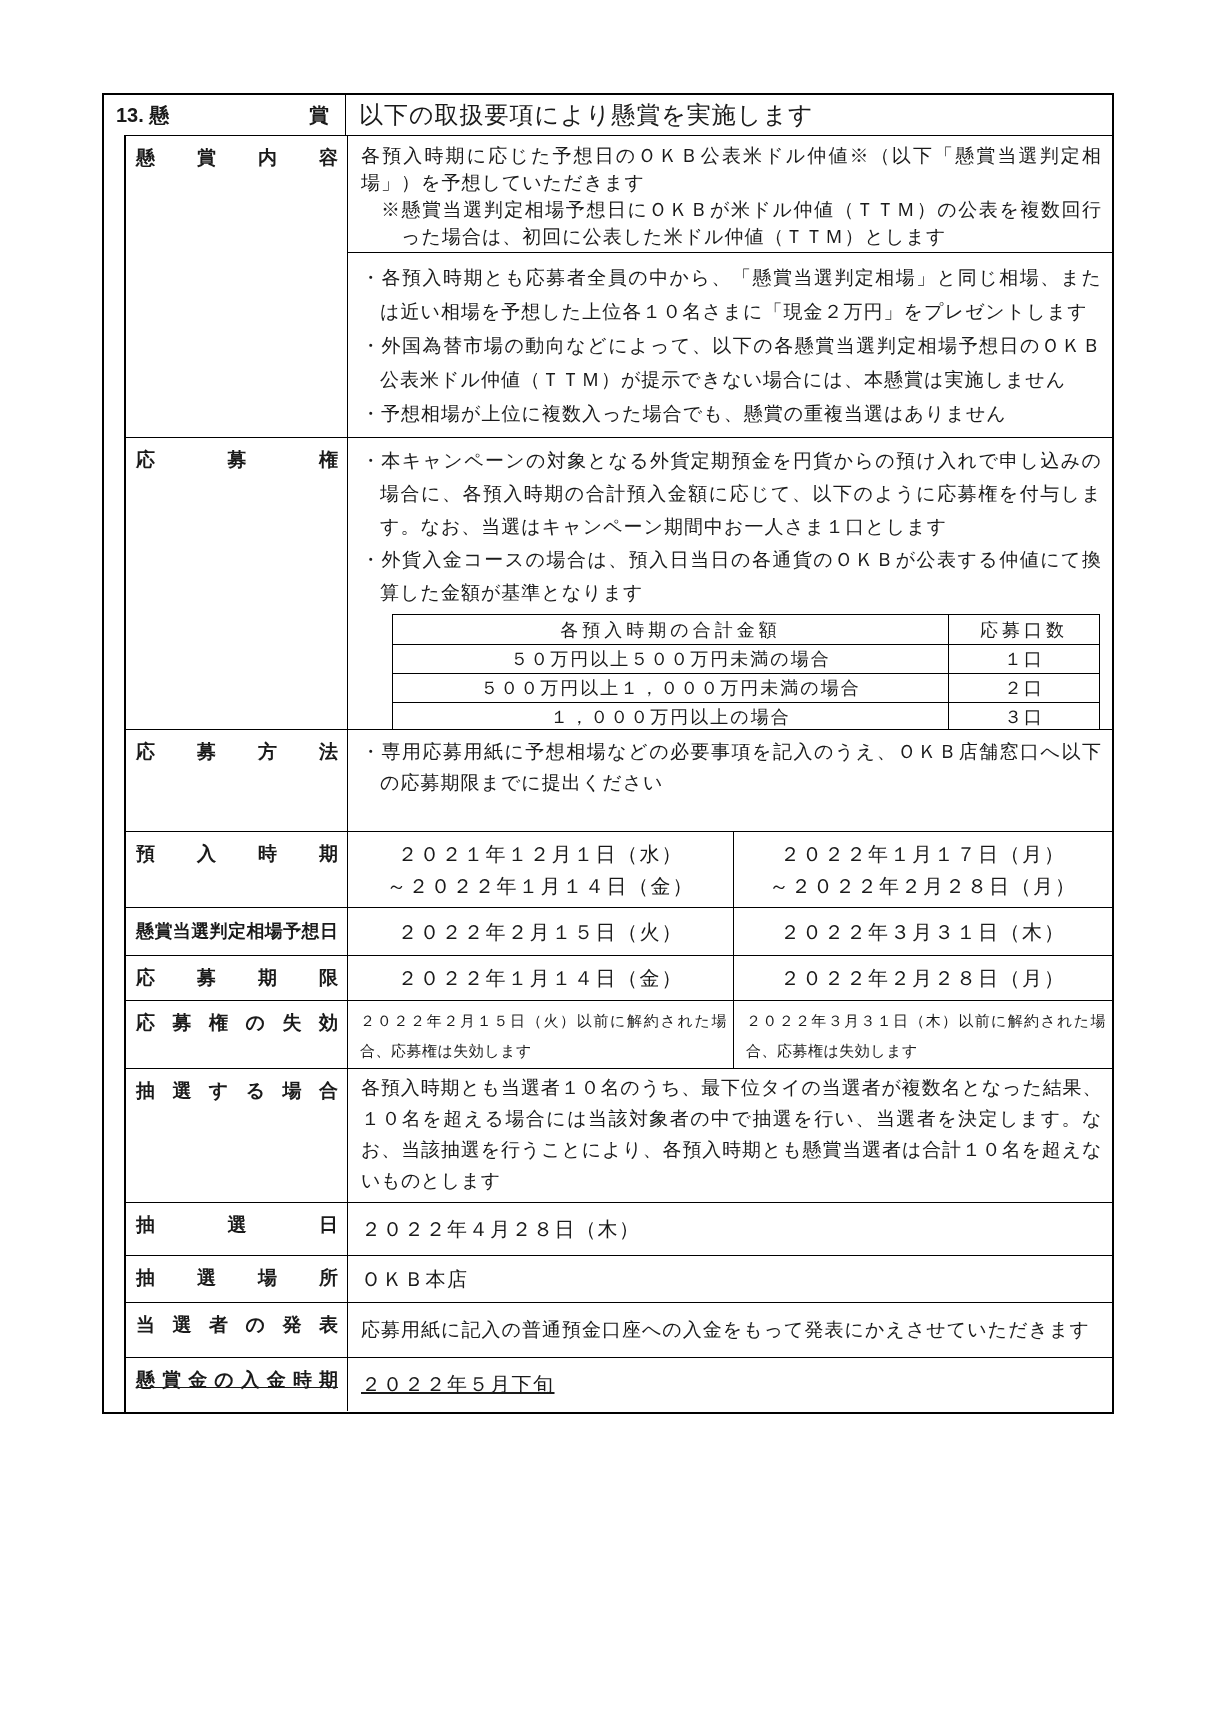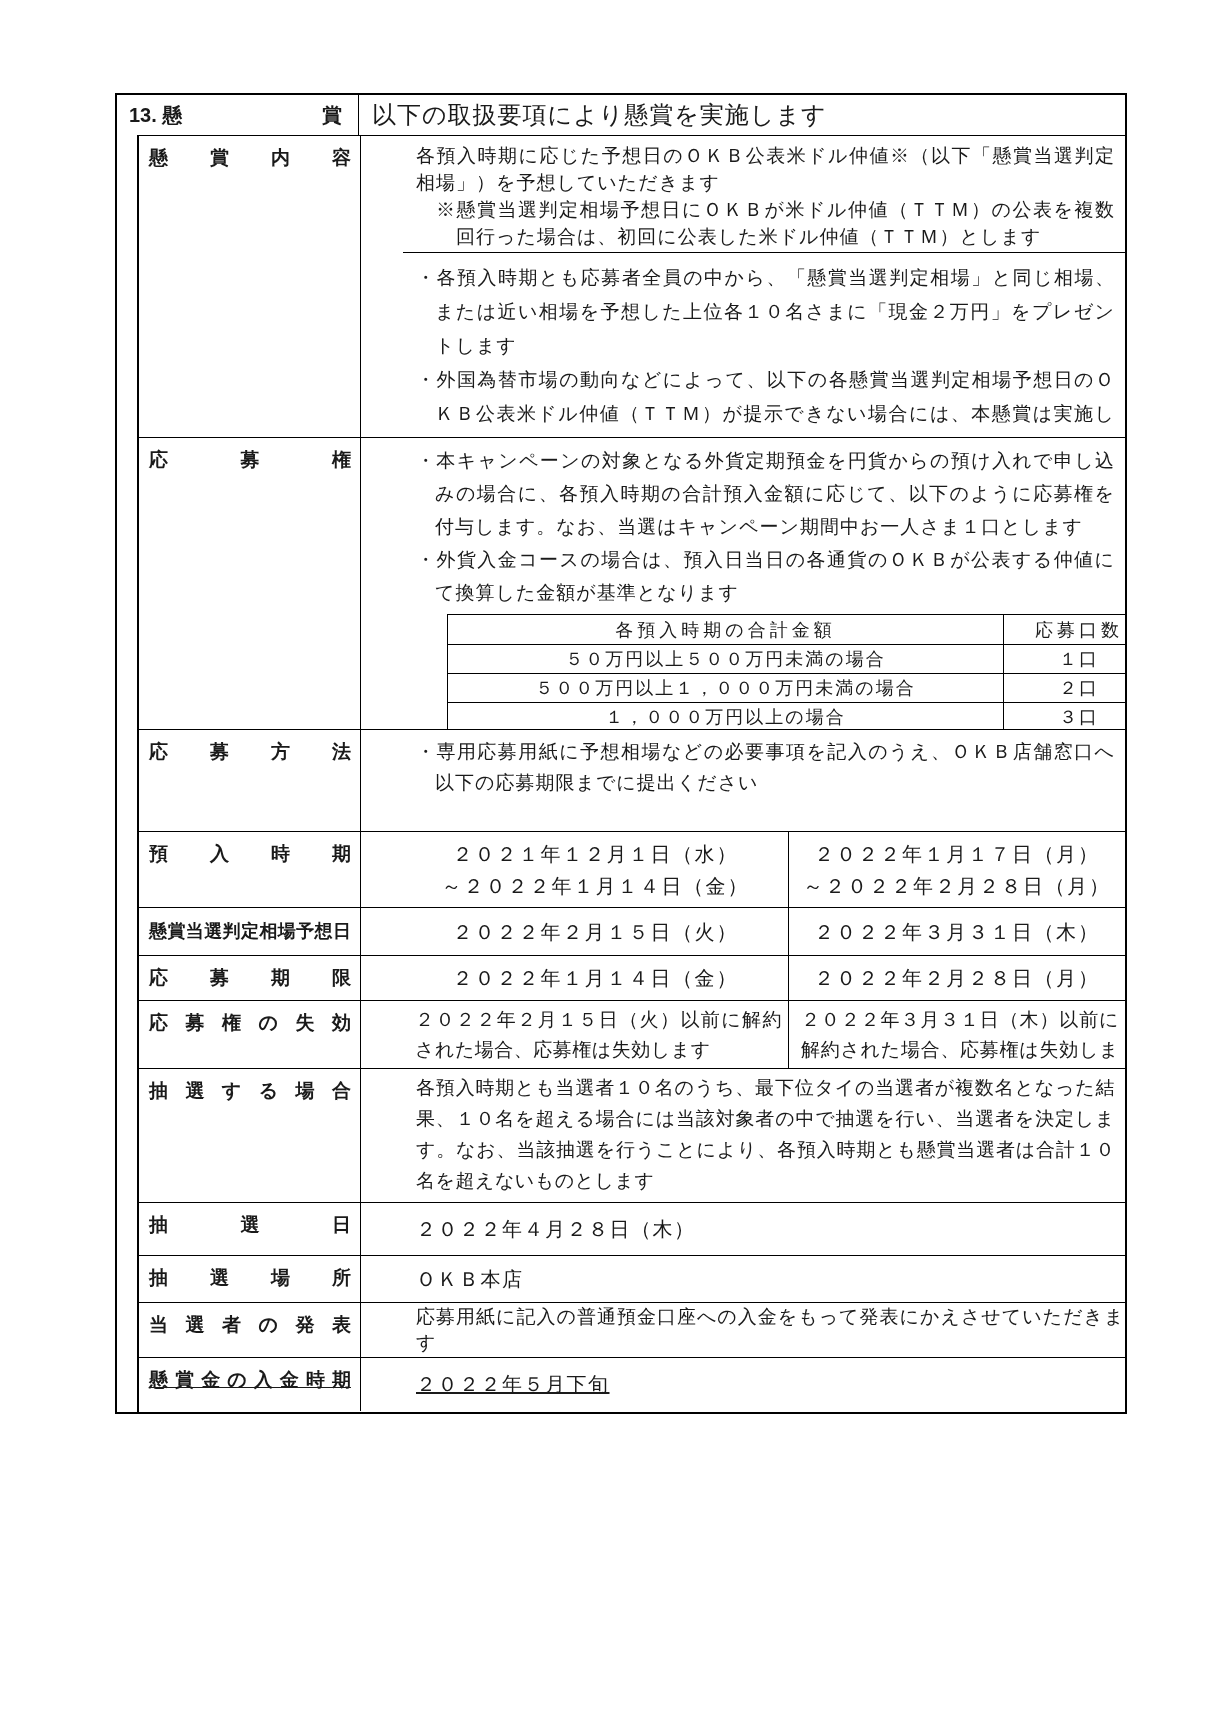--- a/index.html
+++ b/index.html
@@ -3,40 +3,40 @@
 <meta charset="utf-8">
 <style>
   * { margin:0; padding:0; box-sizing:border-box; }
   html,body { background:#ffffff; }
   .page {
     position:relative; width:1208px; height:1711px; background:#fff;
     color:#1a1a1a; overflow:hidden;
     font-family:"Liberation Serif","DejaVu Serif",serif;
   }
   .outer {
-    position:absolute; left:115px; top:93px; width:1012px; height:1321px;
+    position:absolute; left:102px; top:93px; width:1012px; height:1321px;
     border:2px solid #000;
   }
   
   .row1 { display:grid; grid-template-columns:242px 1fr; height:40px; }
   .row1-label {
     border-right:1.5px solid #000;
     display:flex; justify-content:space-between; align-items:center;
     padding:0 16px 0 12px;
     font-family:"Liberation Sans","DejaVu Sans",sans-serif;
     font-weight:bold; font-size:20px;
   }
   .row1-content { display:flex; align-items:center; padding-left:13px;
     font-size:24px; letter-spacing:1px; }
   
   .nested {
     margin-left:20px; width:988px; height:1277px;
     border-left:2px solid #000; border-top:1.5px solid #000;
   }
-  .nrow { display:grid; grid-template-columns:222px 1fr; border-bottom:1.5px solid #000; overflow:hidden;gap:42px; }
+  .nrow { display:grid; grid-template-columns:222px 1fr; border-bottom:1.5px solid #000; overflow:hidden; }
   .nrow.last { border-bottom:none;text-decoration:underline; }
   .nlabel {
     border-right:1.5px solid #000; padding:9px 9px 0 10px;
     font-family:"Liberation Sans","DejaVu Sans",sans-serif;
     font-weight:bold; font-size:19px;
     text-align:justify; text-align-last:justify; overflow:hidden;
   }
   .ncontent { overflow:hidden; }
   .pad { padding:6px 10px 0 13px; }
   .para, .bullet, .note { font-size:19px; letter-spacing:1px; text-align:justify; }
@@ -54,21 +54,21 @@
   .utr { display:grid; grid-template-columns:556px 1fr; border-top:1px solid #000; height:29px; }
   .utr:first-child { border-top:none; }
   .utc { display:flex; align-items:center; justify-content:center; letter-spacing:2px; overflow:hidden; }
   .utc.amount { border-right:1px solid #000; }
   .uhead { letter-spacing:4px; }
   
   .twocol { display:grid; grid-template-columns:385px 1fr; height:100%; }
   .twocol .c2 { border-left:1.5px solid #000; }
   .datecell { display:flex; flex-direction:column; justify-content:center; align-items:center;
     font-size:20px; letter-spacing:2px; line-height:32px; }
-  .textcell { padding:5px 6px 0 12px; font-size:19px; letter-spacing:0.5px; line-height:30px; text-align:justify;font-family:Liberation Mono, monospace; }
+  .textcell { padding:5px 6px 0 12px; font-size:15px; letter-spacing:0.5px; line-height:30px; text-align:justify; }
   .single { display:flex; align-items:center; padding-left:13px; font-size:20px; letter-spacing:1.5px; }
   .lotpara { padding:5px 10px 0 13px; }
   .lotpara p { font-size:19px; letter-spacing:0.5px; line-height:31px; text-align:justify;font-family:Liberation Mono, monospace; }
 </style>
 </head>
 <body>
 
 <div class="page">
   <div class="outer">
 

